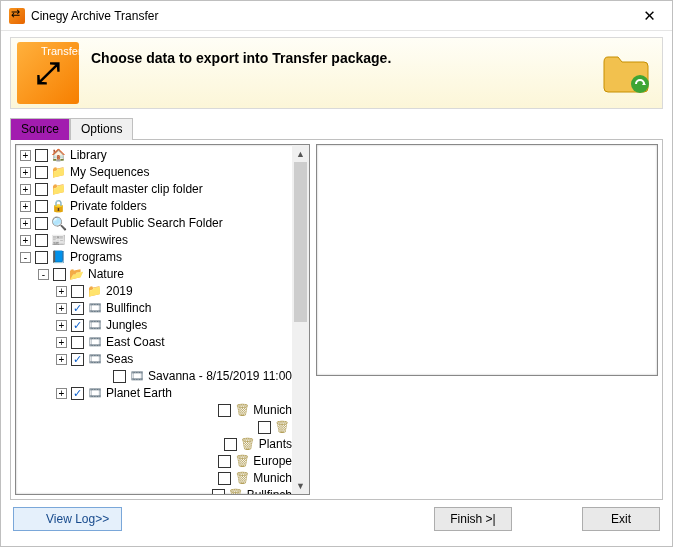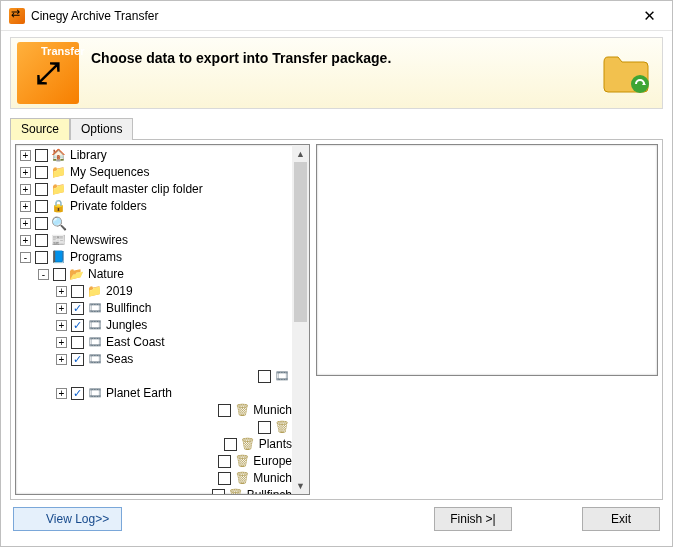--- a/index.html
+++ b/index.html
@@ -78,21 +78,21 @@
     font-size: 30px;
     font-weight: bold;
     color: #000;
   }
   .banner-logo .tlabel {
     position: absolute;
     top: 3px; left: 0; right: 0;
     text-align: center;
     color: #fff;
     font-size: 11px;
-    font-weight: bold;
+    font-weight: normal;
     padding-left: 24px;
   }
   .banner-text {
     margin-left: 12px;
     font-size: 14px;
     font-weight: bold;
     align-self: flex-start;
     margin-top: 8px;
     text-align: center;
   }
@@ -121,21 +121,21 @@
     border: 1px solid #c0c0c0;
     border-bottom: none;
     background: #f0f0f0;
     margin-right: 0;
     position: relative;
     top: 1px;
     font-size: 12px;
     cursor: pointer;
   }
   .tab.active {
-    background: #fef9c3;
+    background: #a21caf;
     z-index: 2;
   }
   .panels {
     flex: 1;
     border: 1px solid #c0c0c0;
     display: flex;
     padding: 4px;
     min-height: 0;
   }
   .tree-wrap {
@@ -330,20 +330,21 @@
               <div class="row" style="padding-left: 2px;">
                 <span class="toggle">+</span>
                 <span class="check"></span>
                 <span class="icon private">🔒</span>
                 <span class="label">Private folders</span>
               </div>
               <div class="row" style="padding-left: 2px;">
                 <span class="toggle">+</span>
                 <span class="check"></span>
                 <span class="icon search">🔍</span>
+                <span class="label">Default Public Search Folder</span>
               </div>
               <div class="row" style="padding-left: 2px;">
                 <span class="toggle">+</span>
                 <span class="check"></span>
                 <span class="icon news">📰</span>
                 <span class="label">Newswires</span>
               </div>
               <div class="row" style="padding-left: 2px;">
                 <span class="toggle">-</span>
                 <span class="check"></span>
@@ -383,20 +384,21 @@
               <div class="row" style="padding-left: 38px;">
                 <span class="toggle">+</span>
                 <span class="check">✓</span>
                 <span class="icon reel">🎞</span>
                 <span class="label">Seas</span>
               </div>
               <div class="row" style="padding-left: 38px;">
                 <span class="toggle spacer">+</span>
                 <span class="check"></span>
                 <span class="icon reel">🎞</span>
+                <span class="label">Savanna - 8/15/2019 11:00</span>
               </div>
               <div class="row" style="padding-left: 38px;">
                 <span class="toggle">+</span>
                 <span class="check">✓</span>
                 <span class="icon reel">🎞</span>
                 <span class="label">Planet Earth</span>
               </div>
               <div class="row" style="padding-left: 38px;">
                 <span class="toggle spacer">+</span>
                 <span class="check"></span>

